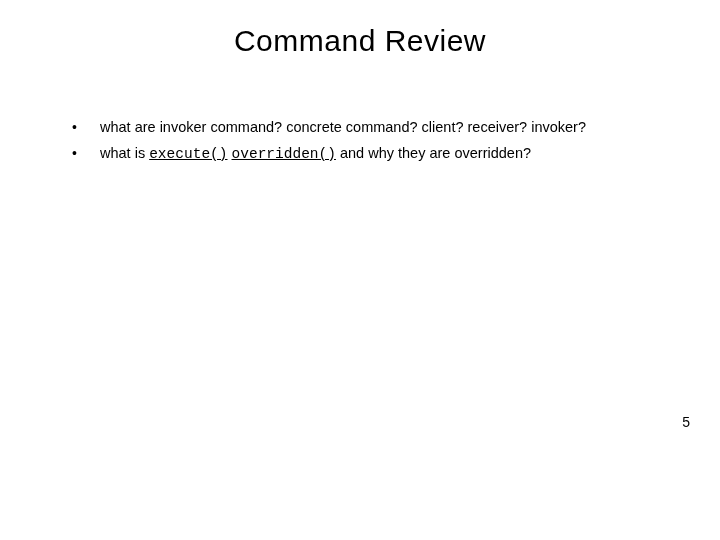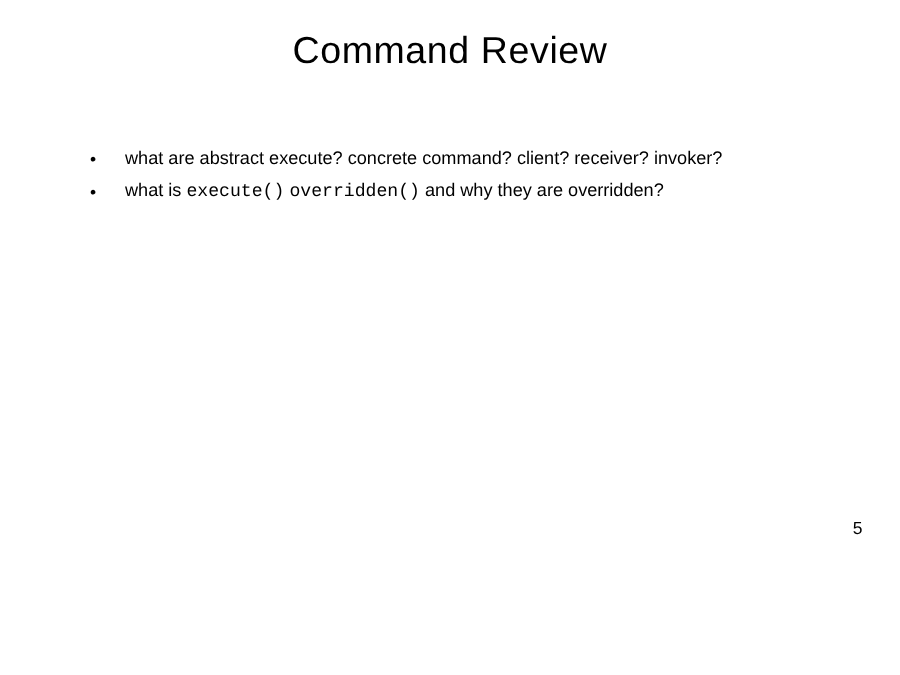--- a/index.html
+++ b/index.html
@@ -3,33 +3,33 @@
 <meta charset="utf-8">
 <style>
   * { margin: 0; padding: 0; box-sizing: border-box; }
   html, body { width: 720px; height: 540px; background: #fff; font-family: Arial, Helvetica, sans-serif; color: #000; }
   .slide { position: relative; width: 720px; height: 452px; }
   .title { text-align: center; font-size: 30px; font-weight: 400; padding-top: 24px; letter-spacing: 0.5px; }
   .content { padding: 60px 60px 0 60px; }
   ul.bullets { list-style: none; }
   ul.bullets > li { position: relative; padding-left: 40px; font-size: 14.5px; line-height: 1.35; margin-bottom: 6px; }
   ul.bullets > li::before { content: "•"; position: absolute; left: 12px; top: 0; font-size: 14px; }
-  code.mono { font-family: "Courier New", Courier, monospace; font-size: 14.5px; }
+  code.mono { font-family: "Courier New", Courier, monospace; font-size: 14.5px; text-decoration: underline; }
   .pagenum { position: absolute; right: 30px; bottom: 22px; font-size: 14px; }
 </style>
 </head>
 <body>
 
 <div class="slide">
   <h1 class="title">Command Review</h1>
 
   <div class="content">
     <ul class="bullets">
       <li>
-        <span>what are abstract execute? concrete command? client? receiver? invoker?</span>
+        <span>what are invoker command? concrete command? client? receiver? invoker?</span>
       </li>
       <li>
         <span>what is </span><code class="mono">execute()</code><span> </span><code class="mono">overridden()</code><span> and why they are overridden?</span>
       </li>
     </ul>
   </div>
 
   <div class="pagenum">5</div>
 </div>
 

